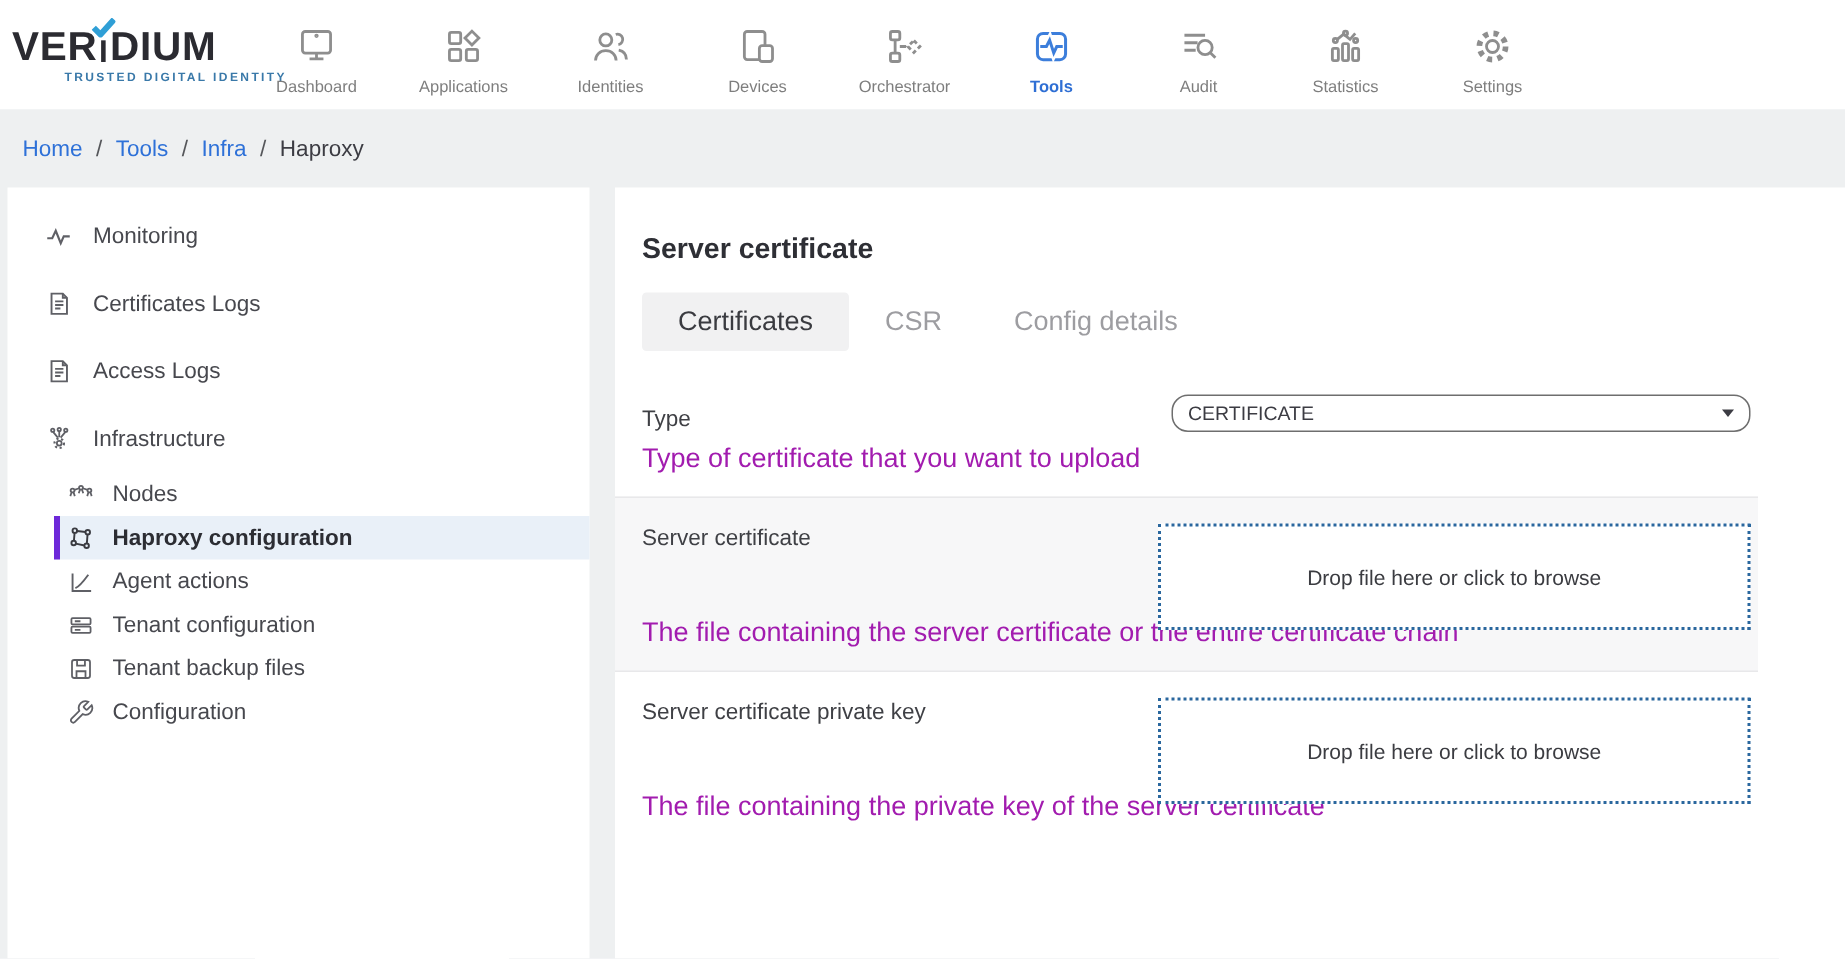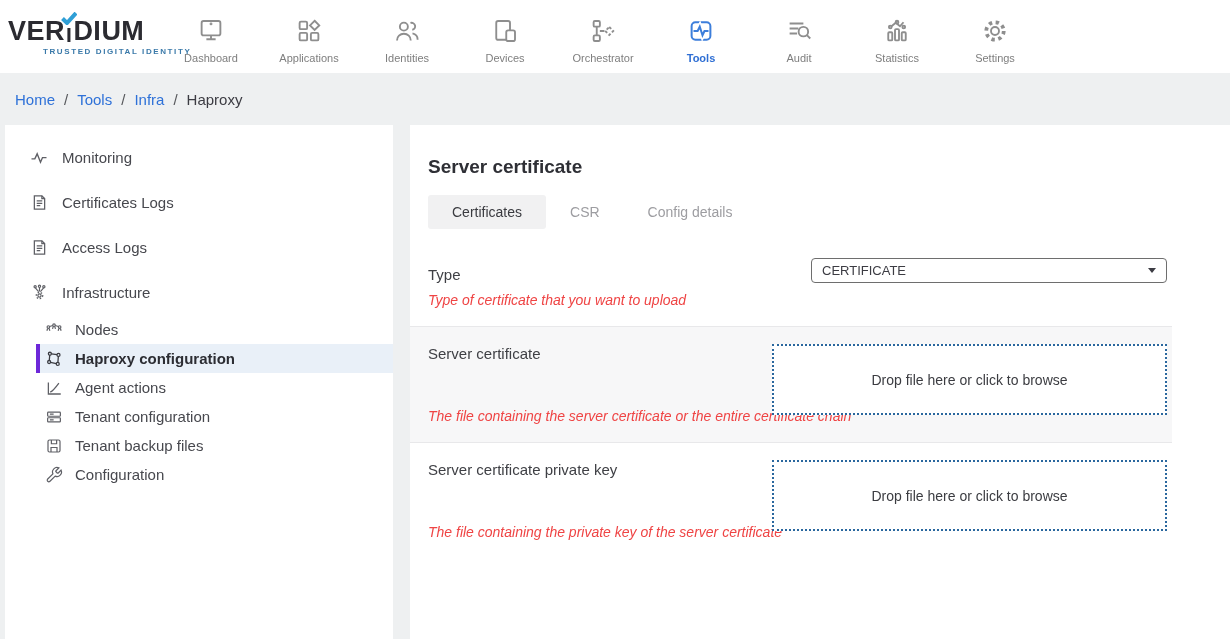--- a/index.html
+++ b/index.html
@@ -36,32 +36,32 @@
   .side-item { height:45px; display:flex; align-items:center; padding-left:24px; cursor:pointer; color:#47484e; font-size:15px; }
   .side-item .side-icon { width:20px; height:20px; margin-right:13px; color:#5f6066; display:flex; align-items:center; justify-content:center; }
   .side-sub { height:29px; display:flex; align-items:center; margin-left:31px; padding-left:9px; cursor:pointer; color:#47484e; font-size:15px; }
   .side-sub .side-icon { width:18px; height:18px; margin-right:12px; color:#5f6066; display:flex; align-items:center; justify-content:center; }
   .side-sub.active { background:#e9f0f8; border-left:4px solid #6d28d9; padding-left:5px; font-weight:700; color:#2c2d33; }
   .side-sub.active .side-icon { color:#3a3b41; }
 
   
   .page-title { font-size:19px; font-weight:700; color:#2e2f35; margin:8px 0 0 18px; }
   .tabs { display:flex; margin:17px 0 0 18px; }
-  .tab { padding:9px 24px; font-size:14px; color:#9d9da1; cursor:pointer; border-radius:3px; }
+  .tab { padding:9px 24px; font-size:18px; color:#9d9da1; cursor:pointer; border-radius:3px; }
   .tab.active { background:#f1f1f2; color:#3a3b40; }
 
   .form { margin-top:19px; margin-right:58px; }
   .form-row { position:relative; padding:16px 18px; }
   .form-row.alt { background:#f7f7f8; border-top:1px solid #e8e8ea; border-bottom:1px solid #e8e8ea; }
   .row-label { font-size:15px; color:#3f4045; line-height:21px; }
-  .row-desc { font-size:14px; color:#ef4444; line-height:19px; margin-top:6px;font-style:italic; }
+  .row-desc { font-size:18px; color:#a21caf; line-height:19px; margin-top:6px; }
   .row-desc.below-zone { margin-top:43px; }
 
-  .select { position:absolute; top:10px; right:5px; width:356px; height:25px; background:#fff;
-    border:1px solid #6e6e6e; border-radius:4px; display:flex; align-items:center;
+  .select { position:absolute; top:10px; right:5px; width:386px; height:25px; background:#fff;
+    border:1px solid #6e6e6e; border-radius:11px; display:flex; align-items:center;
     padding:0 10px; font-size:13px; color:#3c3c43; cursor:pointer; }
   .select .caret { margin-left:auto; width:0; height:0; border-left:4.5px solid transparent;
     border-right:4.5px solid transparent; border-top:5.5px solid #3c3c43; }
 
   .dropzone { position:absolute; top:17px; right:5px; width:395px; height:71px; background:#fff;
     border:2px dotted #2a679e; display:flex; align-items:center; justify-content:center;
     font-size:14px; color:#3b3c41; cursor:pointer; }
 
   svg { display:block; }
 </style>

